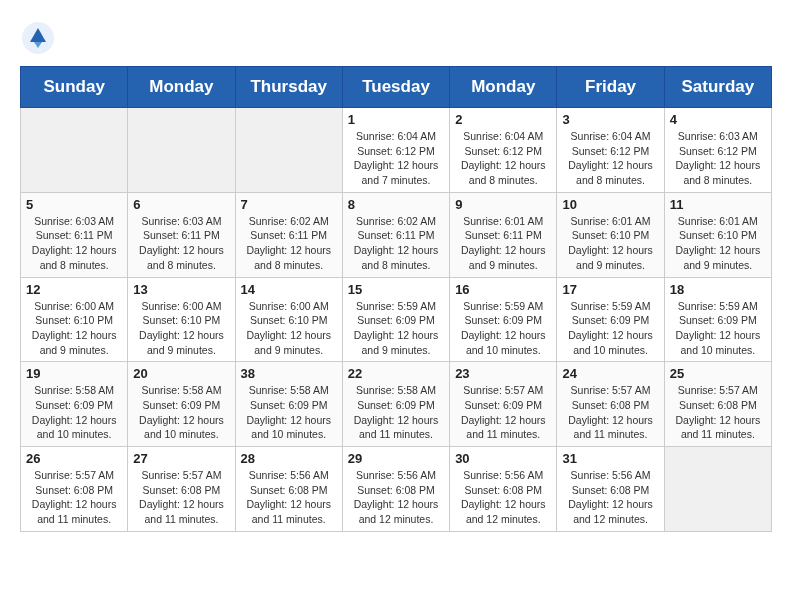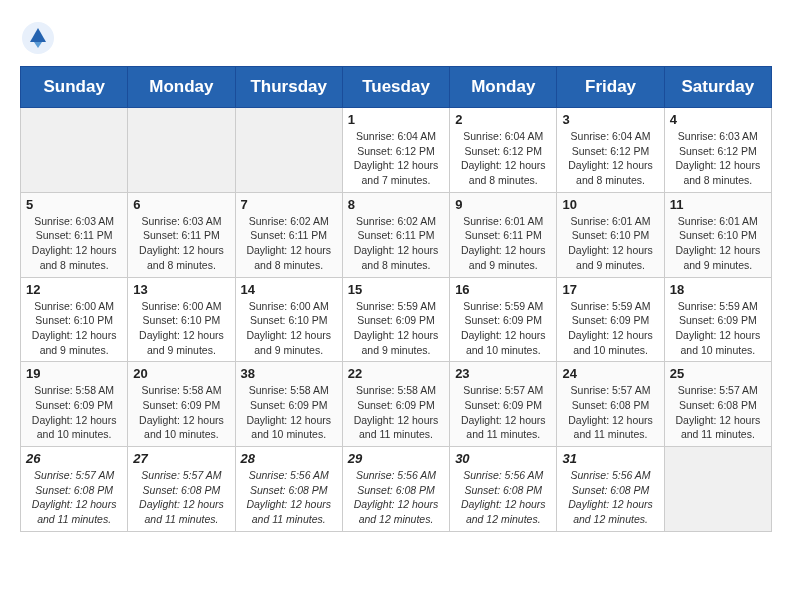--- a/index.html
+++ b/index.html
@@ -70,21 +70,20 @@
     .calendar td {
       border: 1px solid #ccc;
       vertical-align: top;
       padding: 4px 5px;
       width: 107px;
       min-height: 80px;
       background: #fff;
     }
     .calendar tr:last-child td {
       background: #f5f5f5;
-      font-style: italic;
     }
     .calendar tr:nth-child(even) td {
       background: #fafafa;
     }
     .calendar tr:nth-child(odd) td {
       background: #fff;
     }
     .cell-day {
       font-size: 13px;
       font-weight: bold;

